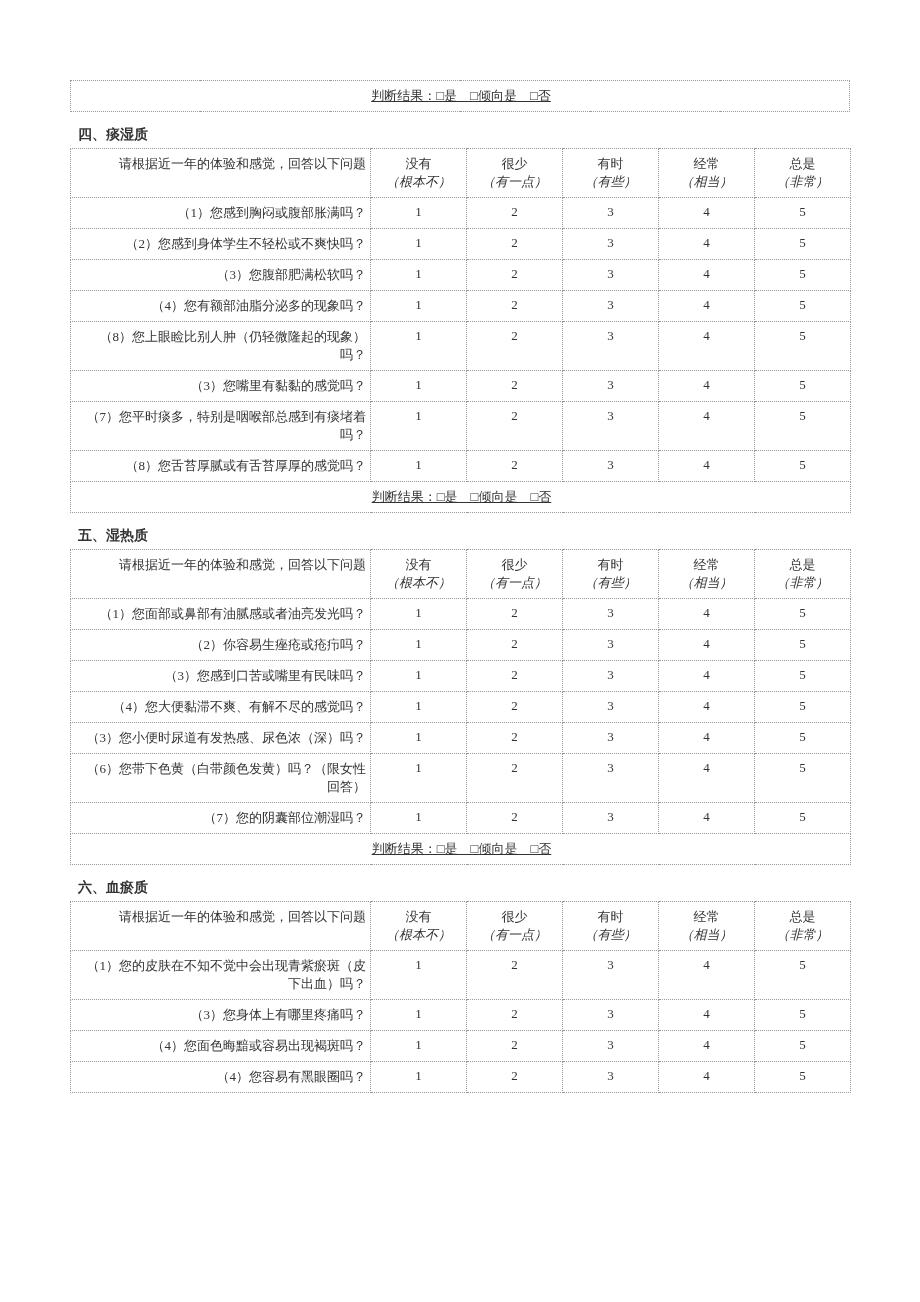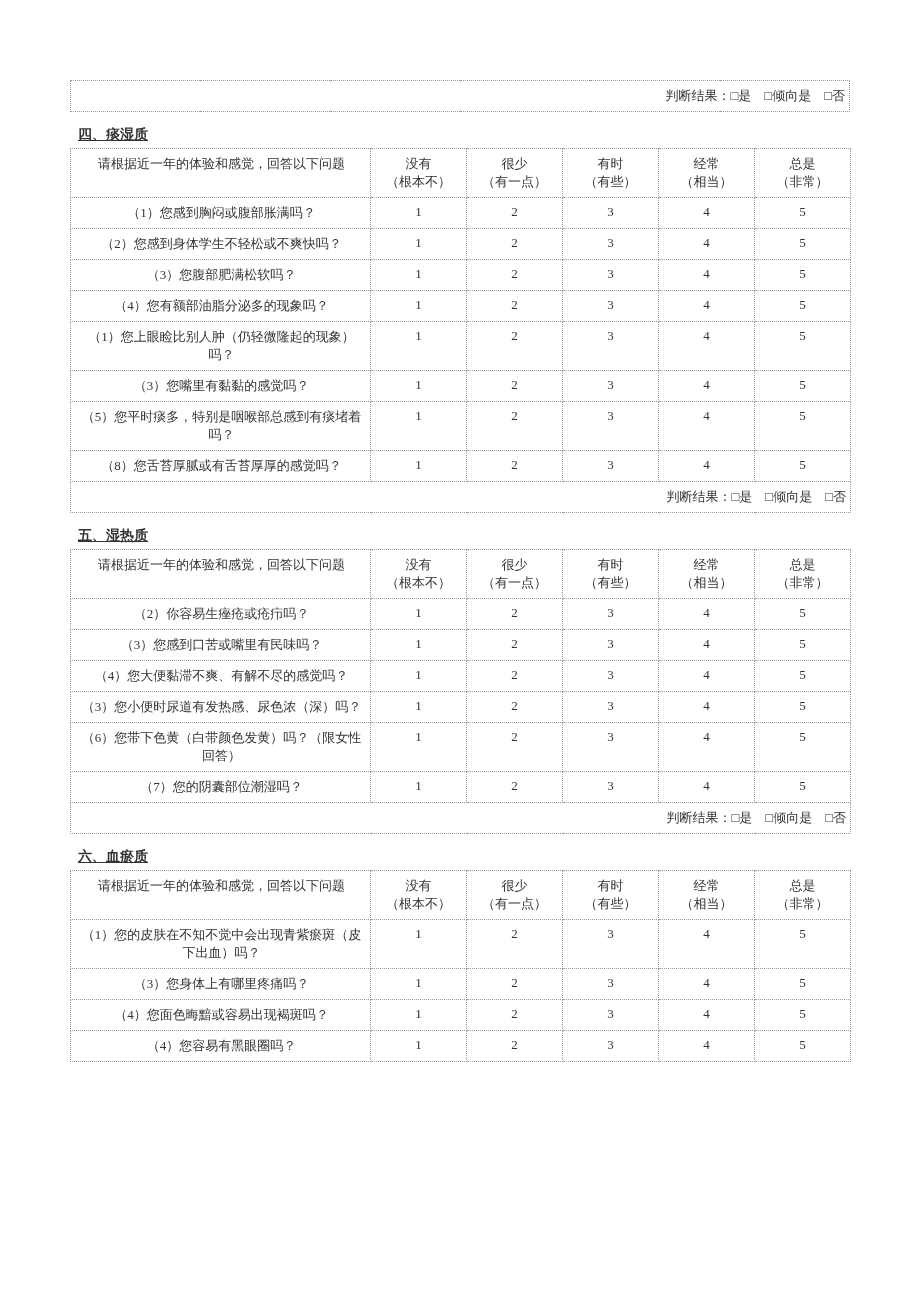--- a/index.html
+++ b/index.html
@@ -11,49 +11,50 @@
       padding: 80px 70px 40px 70px;
       width: 920px;
     }
     .section {
       margin-bottom: 10px;
     }
     .section-title {
       font-weight: bold;
       padding: 4px 8px;
       font-size: 14px;
-      text-decoration: underline;
     }
     table {
       width: 100%;
       border-collapse: collapse;
       table-layout: fixed;
     }
     td, th {
       border: 1px dotted #999;
       padding: 6px 4px;
       font-size: 13px;
       vertical-align: top;
       text-align: center;
       font-weight: normal;
     }
     .qcol {
       width: 300px;
+      text-align: right;
+      padding-left: 6px;
+    }
+    .valcol {
+      width: 96px;
+    }
+    .judgement-row td {
       text-align: center;
       padding-left: 6px;
-    }
-    .valcol {
-      width: 96px;
-    }
-    .judgement-row td {
-      text-align: right;
-      padding-left: 6px;
+      text-decoration: underline;
     }
     .sub {
       display: block;
+      font-style: italic;
     }
   </style>
 </head>
 <body>
 
 <div id="content">
     <div class="section">
       <table>
         <tbody>
           <tr class="judgement-row">
@@ -100,37 +101,37 @@
           </tr>
           <tr>
             <td class="qcol">（4）您有额部油脂分泌多的现象吗？</td>
             <td class="valcol">1</td>
             <td class="valcol">2</td>
             <td class="valcol">3</td>
             <td class="valcol">4</td>
             <td class="valcol">5</td>
           </tr>
           <tr>
-            <td class="qcol">（1）您上眼睑比别人肿（仍轻微隆起的现象）吗？</td>
+            <td class="qcol">（8）您上眼睑比别人肿（仍轻微隆起的现象）吗？</td>
             <td class="valcol">1</td>
             <td class="valcol">2</td>
             <td class="valcol">3</td>
             <td class="valcol">4</td>
             <td class="valcol">5</td>
           </tr>
           <tr>
             <td class="qcol">（3）您嘴里有黏黏的感觉吗？</td>
             <td class="valcol">1</td>
             <td class="valcol">2</td>
             <td class="valcol">3</td>
             <td class="valcol">4</td>
             <td class="valcol">5</td>
           </tr>
           <tr>
-            <td class="qcol">（5）您平时痰多，特别是咽喉部总感到有痰堵着吗？</td>
+            <td class="qcol">（7）您平时痰多，特别是咽喉部总感到有痰堵着吗？</td>
             <td class="valcol">1</td>
             <td class="valcol">2</td>
             <td class="valcol">3</td>
             <td class="valcol">4</td>
             <td class="valcol">5</td>
           </tr>
           <tr>
             <td class="qcol">（8）您舌苔厚腻或有舌苔厚厚的感觉吗？</td>
             <td class="valcol">1</td>
             <td class="valcol">2</td>
@@ -150,20 +151,28 @@
         <tbody>
           <tr>
             <th class="qcol">请根据近一年的体验和感觉，回答以下问题</th>
             <th class="valcol">没有<span class="sub">（根本不）</span></th>
             <th class="valcol">很少<span class="sub">（有一点）</span></th>
             <th class="valcol">有时<span class="sub">（有些）</span></th>
             <th class="valcol">经常<span class="sub">（相当）</span></th>
             <th class="valcol">总是<span class="sub">（非常）</span></th>
           </tr>
           <tr>
+            <td class="qcol">（1）您面部或鼻部有油腻感或者油亮发光吗？</td>
+            <td class="valcol">1</td>
+            <td class="valcol">2</td>
+            <td class="valcol">3</td>
+            <td class="valcol">4</td>
+            <td class="valcol">5</td>
+          </tr>
+          <tr>
             <td class="qcol">（2）你容易生痤疮或疮疖吗？</td>
             <td class="valcol">1</td>
             <td class="valcol">2</td>
             <td class="valcol">3</td>
             <td class="valcol">4</td>
             <td class="valcol">5</td>
           </tr>
           <tr>
             <td class="qcol">（3）您感到口苦或嘴里有民味吗？</td>
             <td class="valcol">1</td>

